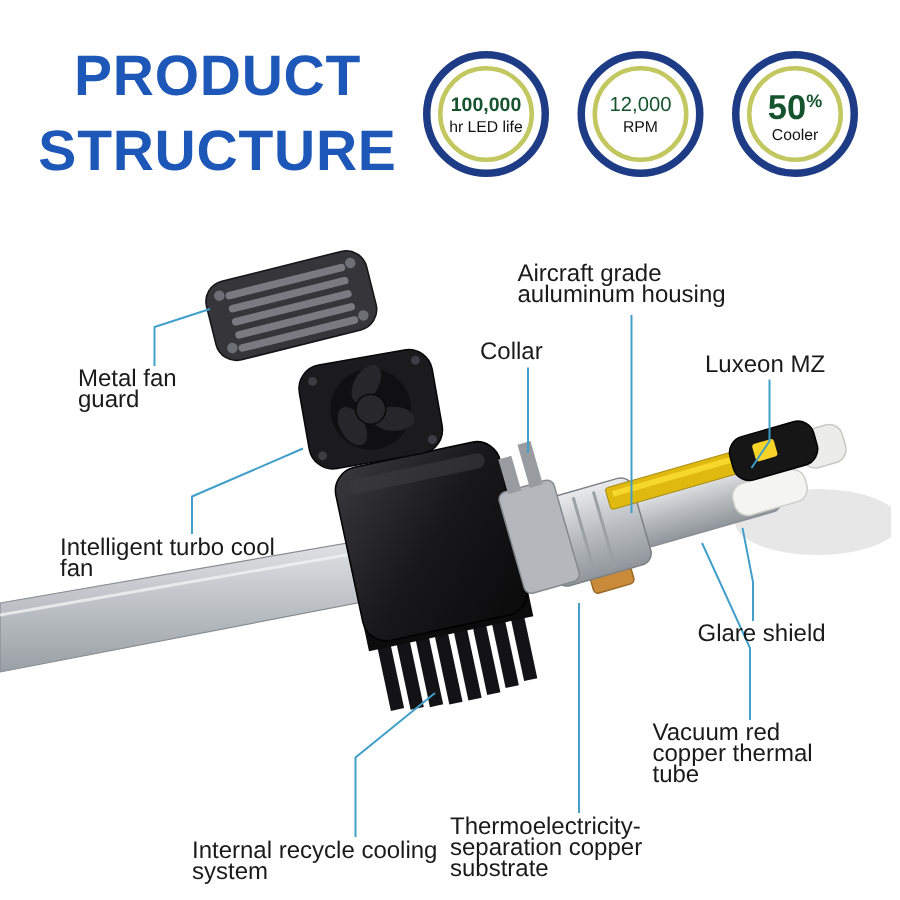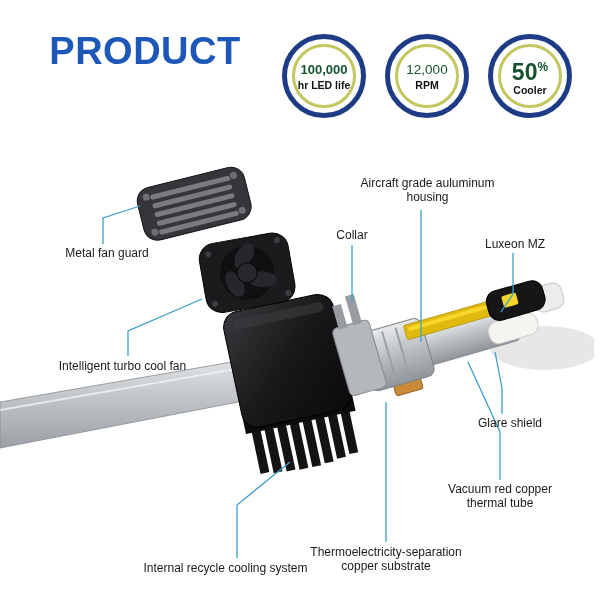--- a/index.html
+++ b/index.html
@@ -20,46 +20,47 @@
   }
   .badge-inner {
     width:64px; height:64px; border-radius:50%; background:#fff;
     border:3px solid var(--ring_gold,#c2c75f); box-sizing:border-box;
     display:flex; flex-direction:column; align-items:center; justify-content:center; text-align:center;
   }
   .badge-value { font-size:13px; font-weight:bold; color:#14532d; white-space:nowrap; }
   .badge-1 .badge-value { font-weight:normal; font-size:13.5px; }
   .badge-2 .badge-value { font-size:23px; line-height:22px; }
   .badge-2 .badge-value sup { font-size:12px; }
-  .badge-label { font-size:10.5px; color:#111; margin-top:2px; white-space:nowrap;font-weight:bold; }
+  .badge-label { font-size:10.5px; color:#111; margin-top:2px; white-space:nowrap; }
 
   .diagram-svg { position:absolute; left:0; top:0; }
   .lead-line { fill:none; stroke:var(--line_teal,#3f9fca); stroke-width:1.3px; }
 
   .lbl {
-    position:absolute; font-size:12px; color:var(--label_text,#1a1a1a);
-    text-align:center; line-height:14px;
+    position:absolute; font-size:16px; color:var(--label_text,#1a1a1a);
+    line-height:14px;
   }
   .lbl-metal     { left:52px;  top:246px; width:110px; }
   .lbl-fan       { left:40px;  top:359px; width:165px; }
   .lbl-collar    { left:320px; top:228px; width:64px;  }
   .lbl-housing   { left:345px; top:176px; width:165px; }
   .lbl-luxeon    { left:470px; top:237px; width:90px;  }
   .lbl-glare     { left:465px; top:416px; width:90px;  }
   .lbl-vacuum    { left:435px; top:482px; width:130px; }
   .lbl-substrate { left:300px; top:545px; width:172px; }
   .lbl-internal  { left:128px; top:561px; width:195px; }
 </style>
 </head>
 <body>
 
 <div class="stage">
 
   <div class="title">
     <div>PRODUCT</div>
+    <div>STRUCTURE</div>
   </div>
 
   <div class="badges">
     <div class="badge badge-0">
       <div class="badge-inner">
         <div class="badge-value">100,000</div>
         <div class="badge-label">hr LED life</div>
       </div>
     </div>
     <div class="badge badge-1">

